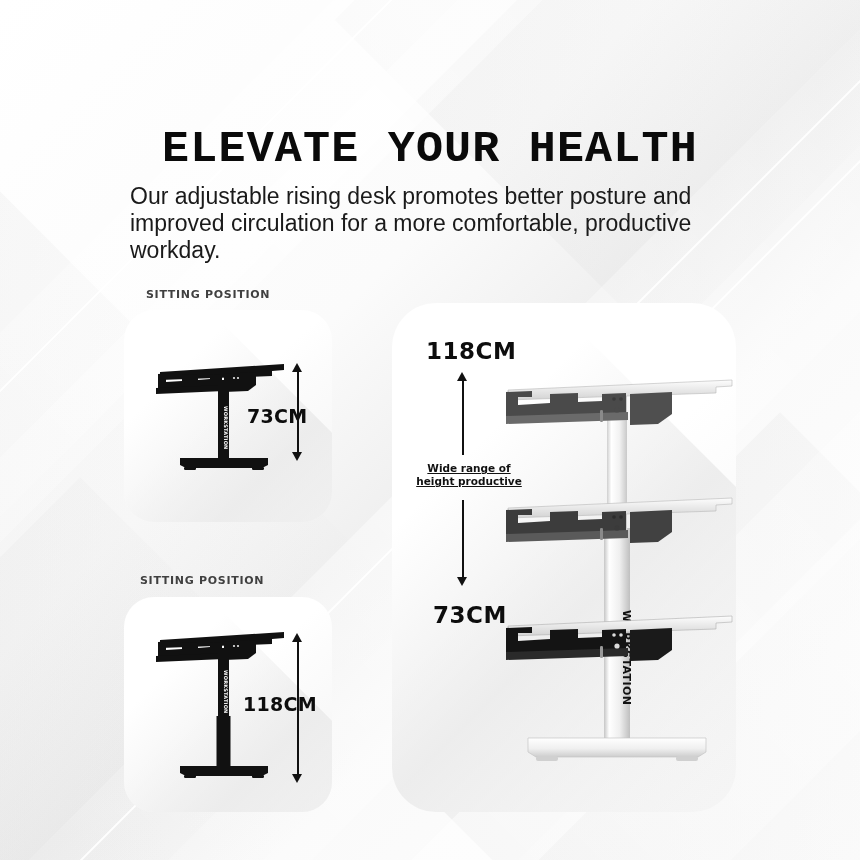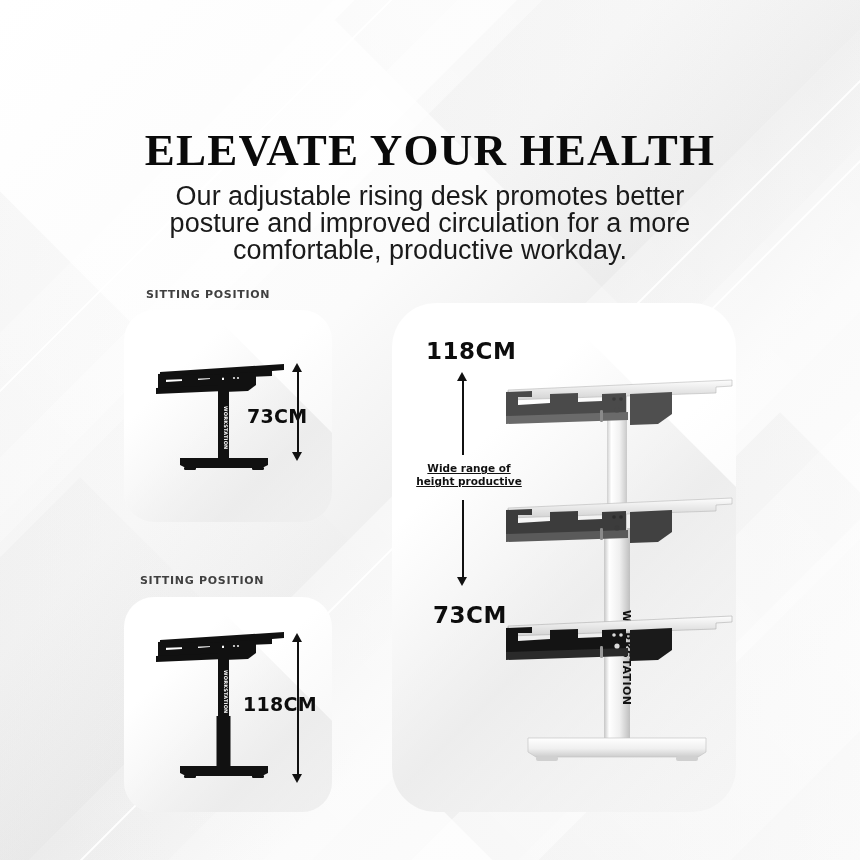--- a/index.html
+++ b/index.html
@@ -58,30 +58,30 @@
   #headline {
     position: absolute;
     top: 124px;
     left: 0;
     width: 860px;
     text-align: center;
     font-size: 45px;
     font-weight: 800;
     letter-spacing: 1.2px;
     color: #0a0a0a;
-    font-family: Liberation Serif, serif;
+    font-family: Liberation Mono, monospace;
   }
 
   #subhead {
     position: absolute;
     top: 183px;
     left: 130px;
     width: 600px;
-    text-align: center;
-    font-size: 27px;
+    text-align: left;
+    font-size: 23px;
     line-height: 27px;
     color: #1a1a1a;
     font-weight: 400;
   }
 
   .card-title {
     position: absolute;
     font-size: 11px;
     font-weight: 700;
     letter-spacing: .7px;

